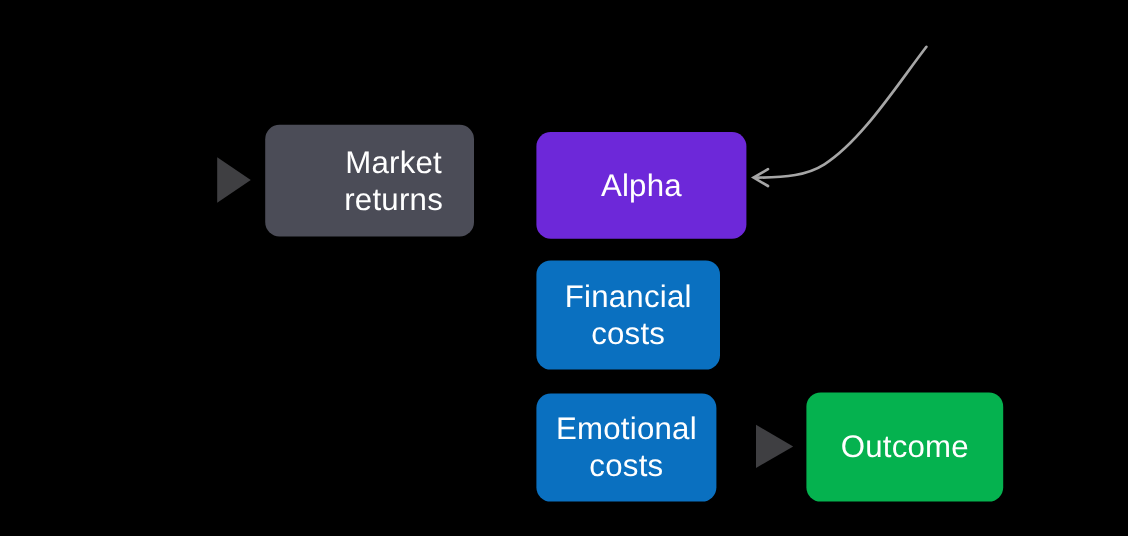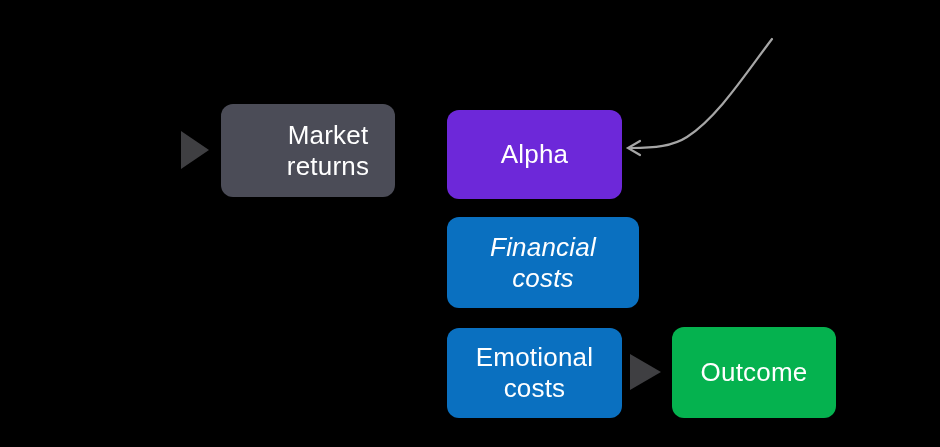--- a/index.html
+++ b/index.html
@@ -46,27 +46,26 @@
     background: #4B4C57;
     padding-left: 48px;
   }
   
   #node-alpha {
     left: 447px; top: 110px; width: 175px; height: 89px;
     background: #6d28d9;
   }
   
   #node-financial-costs {
-    left: 447px; top: 217px; width: 192px; height: 91px;
+    left: 447px; top: 217px; width: 153px; height: 91px;
     background: #0A70C0;
-    font-style: italic;
   }
   
   #node-emotional-costs {
-    left: 447px; top: 328px; width: 175px; height: 90px;
+    left: 447px; top: 328px; width: 150px; height: 90px;
     background: #0A70C0;
   }
   
   #node-outcome {
     left: 672px; top: 327px; width: 164px; height: 91px;
     background: #05B24F;
     justify-content: center;
   }
 
   

